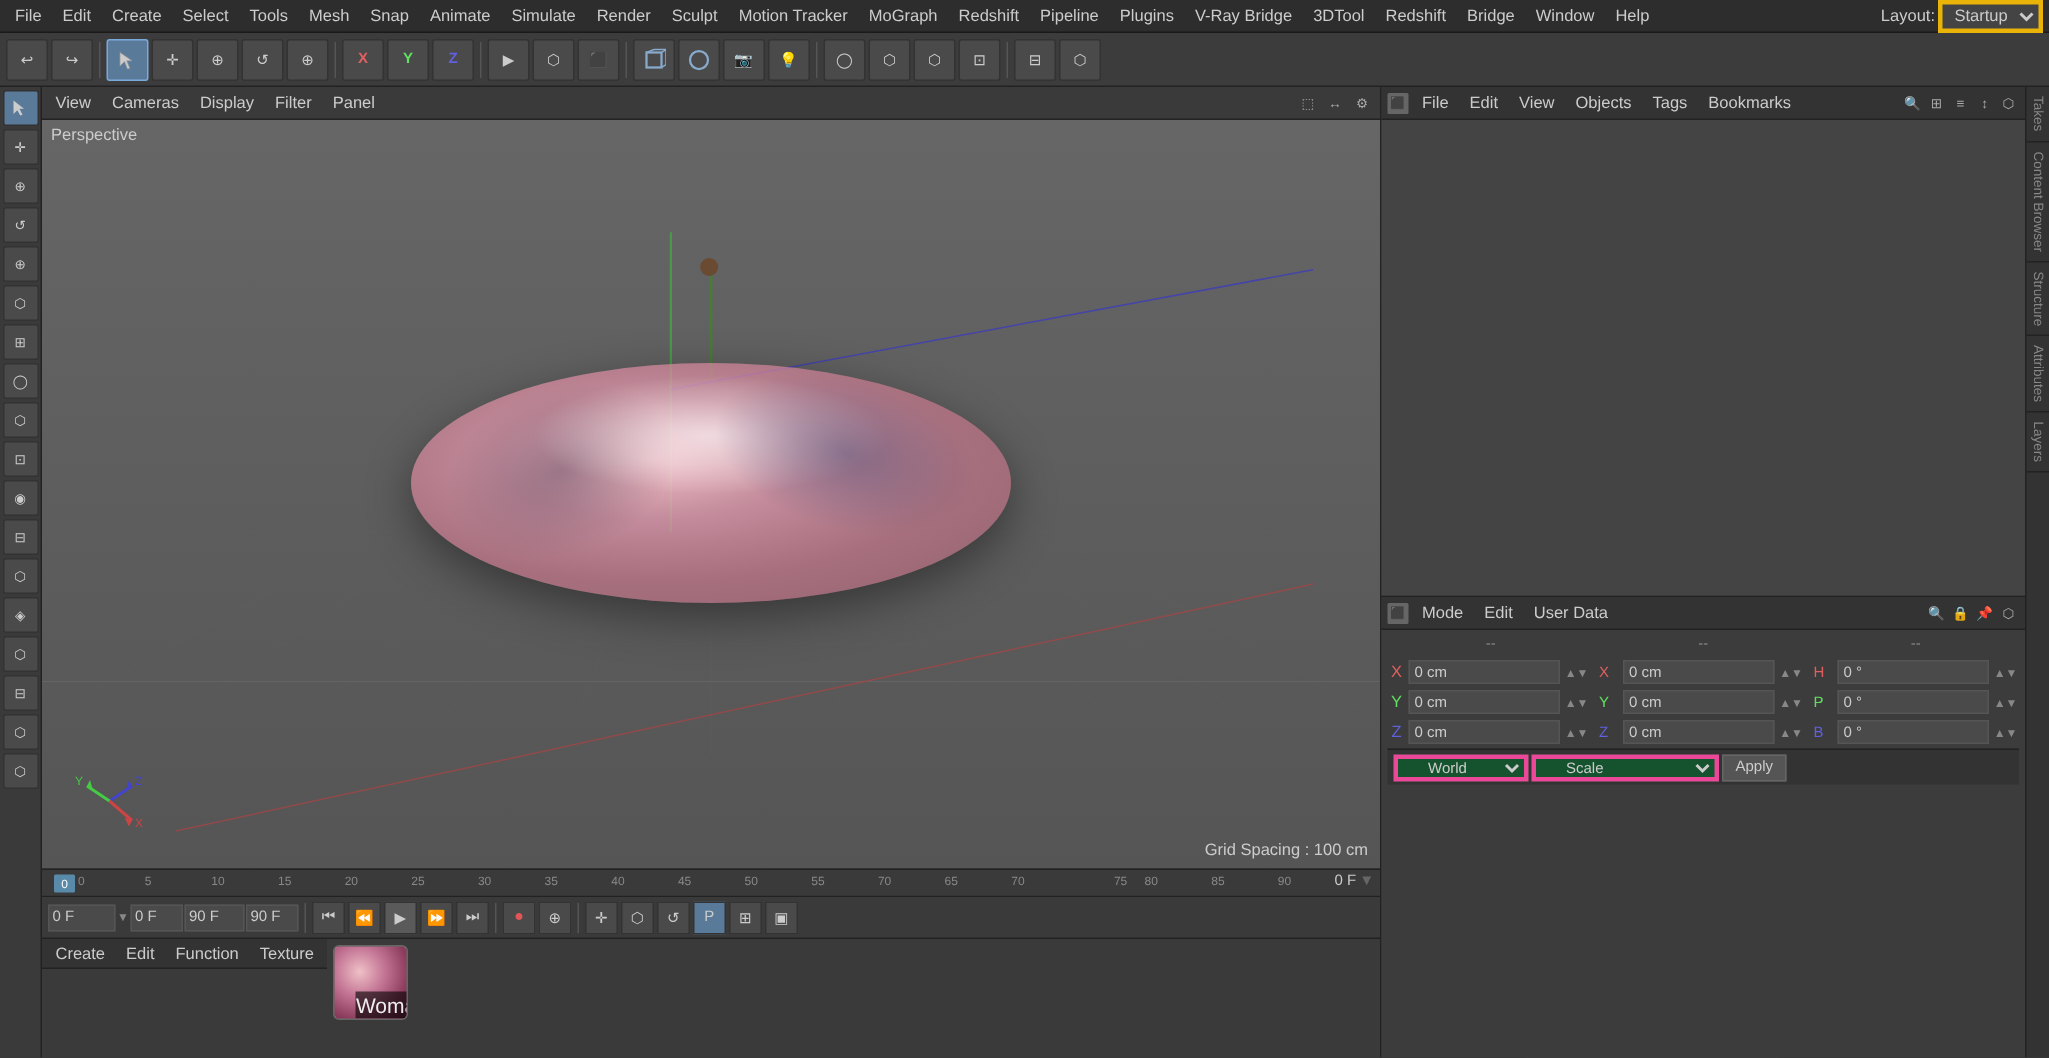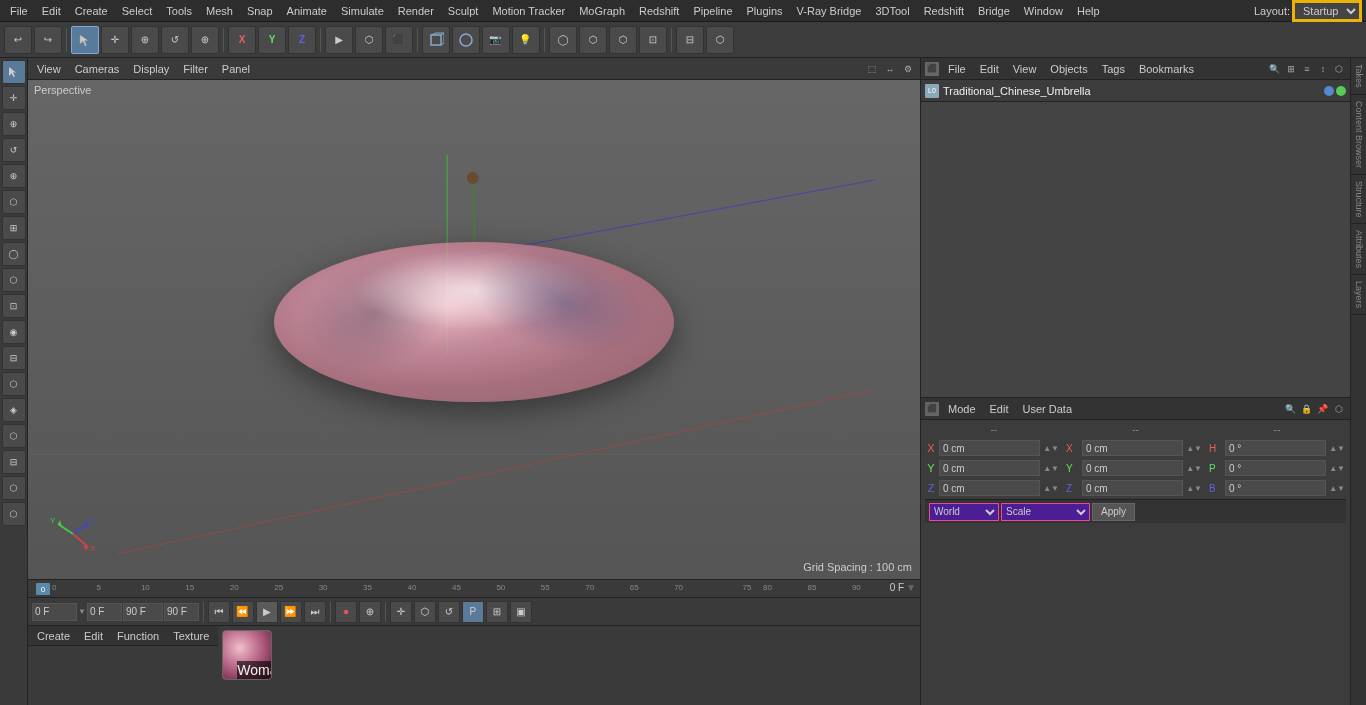--- a/index.html
+++ b/index.html
@@ -74,21 +74,21 @@
     .attr-menu { padding: 2px 5px; cursor: pointer; font-size: 11px; color: #ccc; }
     #attributes-content { flex: 1; background: #3c3c3c; padding: 4px; display: flex; flex-direction: column; gap: 2px; }
     .coord-row { display: flex; align-items: center; gap: 2px; height: 18px; }
     .coord-label { width: 12px; font-size: 11px; color: #ccc; text-align: center; }
     .coord-input { flex: 1; height: 16px; background: #4a4a4a; border: 1px solid #555; color: #ccc; font-size: 10px; padding: 0 3px; display: flex; align-items: center; }
     .coord-arrow { font-size: 8px; color: #888; padding: 0 1px; }
     .coord-sublabel { font-size: 10px; color: #aaa; width: 14px; }
 
     
     #bottom-transform { display: flex; align-items: center; background: #333; height: 24px; gap: 2px; padding: 0 4px; border-top: 1px solid #222; }
-    .transform-select { background: #4c1d95; color: #ccc; border: 1px solid #ec4899; font-size: 10px; height: 18px; padding: 0 0; min-width: 70px; }
+    .transform-select { background: #14532d; color: #ccc; border: 3px solid #ec4899; font-size: 10px; height: 18px; padding: 0 16px; min-width: 70px; }
     .apply-btn { background: #555; color: #ccc; border: 1px solid #666; font-size: 10px; height: 18px; padding: 0 8px; cursor: pointer; }
     #timeline-ruler { display: flex; align-items: center; background: #3a3a3a; height: 18px; border-top: 1px solid #222; padding: 0; overflow: hidden; position: relative; }
     #timeline-controls { display: flex; align-items: center; background: #3a3a3a; height: 28px; padding: 0 4px; gap: 2px; border-top: 1px solid #222; }
     .tc-input { width: 50px; height: 18px; background: #4a4a4a; border: 1px solid #555; color: #ccc; font-size: 10px; padding: 0 2px; }
     .tc-btn { width: 22px; height: 22px; background: #4a4a4a; border: 1px solid #333; display: flex; align-items: center; justify-content: center; cursor: pointer; font-size: 10px; color: #ccc; }
     .tc-btn.active { background: #5a7a9a; }
     .tc-sep { width: 1px; height: 20px; background: #555; margin: 0 2px; }
     .frame-arrow { font-size: 8px; color: #888; cursor: pointer; }
 
     
@@ -374,30 +374,20 @@
         <div class="rt-menu">Bookmarks</div>
         <div style="margin-left:auto; display:flex; gap:2px;">
           <div style="width:14px; height:14px; display:flex; align-items:center; justify-content:center; font-size:9px; cursor:pointer; color:#aaa;">🔍</div>
           <div style="width:14px; height:14px; display:flex; align-items:center; justify-content:center; font-size:9px; cursor:pointer; color:#aaa;">⊞</div>
           <div style="width:14px; height:14px; display:flex; align-items:center; justify-content:center; font-size:9px; cursor:pointer; color:#aaa;">≡</div>
           <div style="width:14px; height:14px; display:flex; align-items:center; justify-content:center; font-size:9px; cursor:pointer; color:#aaa;">↕</div>
           <div style="width:14px; height:14px; display:flex; align-items:center; justify-content:center; font-size:9px; cursor:pointer; color:#aaa;">⬡</div>
         </div>
       </div>
 
-      <div id="object-row">
-        <div id="object-icon">
-          <span style="font-size:7px; color:#fff;">L0</span>
-        </div>
-        <span id="object-name">Traditional_Chinese_Umbrella</span>
-        <div id="object-dots">
-          <div class="obj-dot" style="background:#5588cc;"></div>
-          <div class="obj-dot" style="background:#55cc55;"></div>
-        </div>
-      </div>
       <div id="right-content" style="background:#444; flex:1;"></div>
     </div>
 
     <div id="right-bottom">
       <div id="attributes-toolbar">
         <div style="width:14px; height:14px; background:#666; border-radius:1px; display:flex; align-items:center; justify-content:center; font-size:8px;">⬛</div>
         <div class="attr-menu">Mode</div>
         <div class="attr-menu">Edit</div>
         <div class="attr-menu">User Data</div>
         <div style="margin-left:auto; display:flex; gap:2px;">

